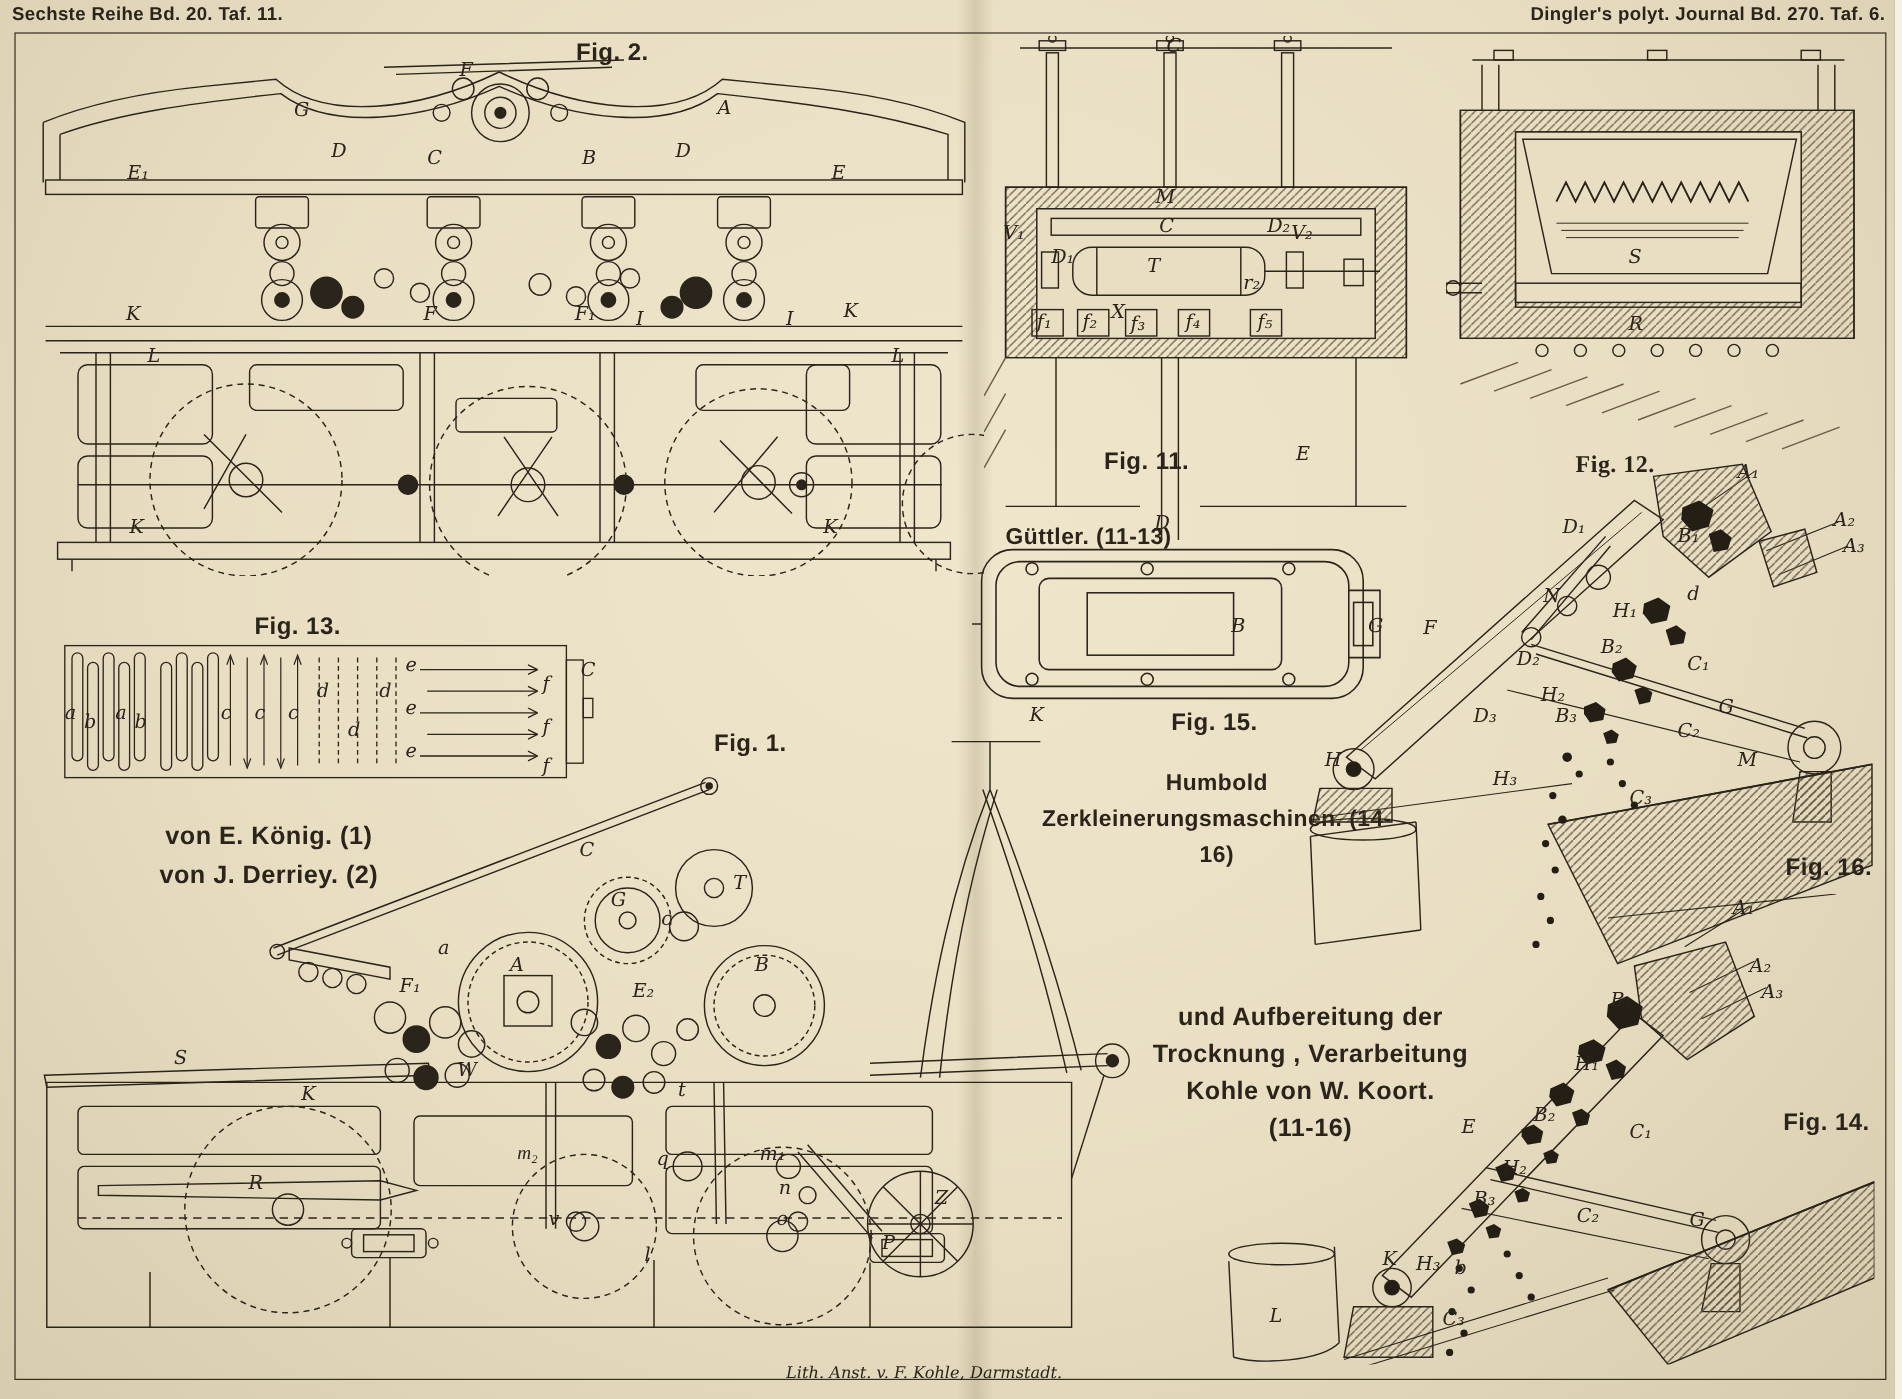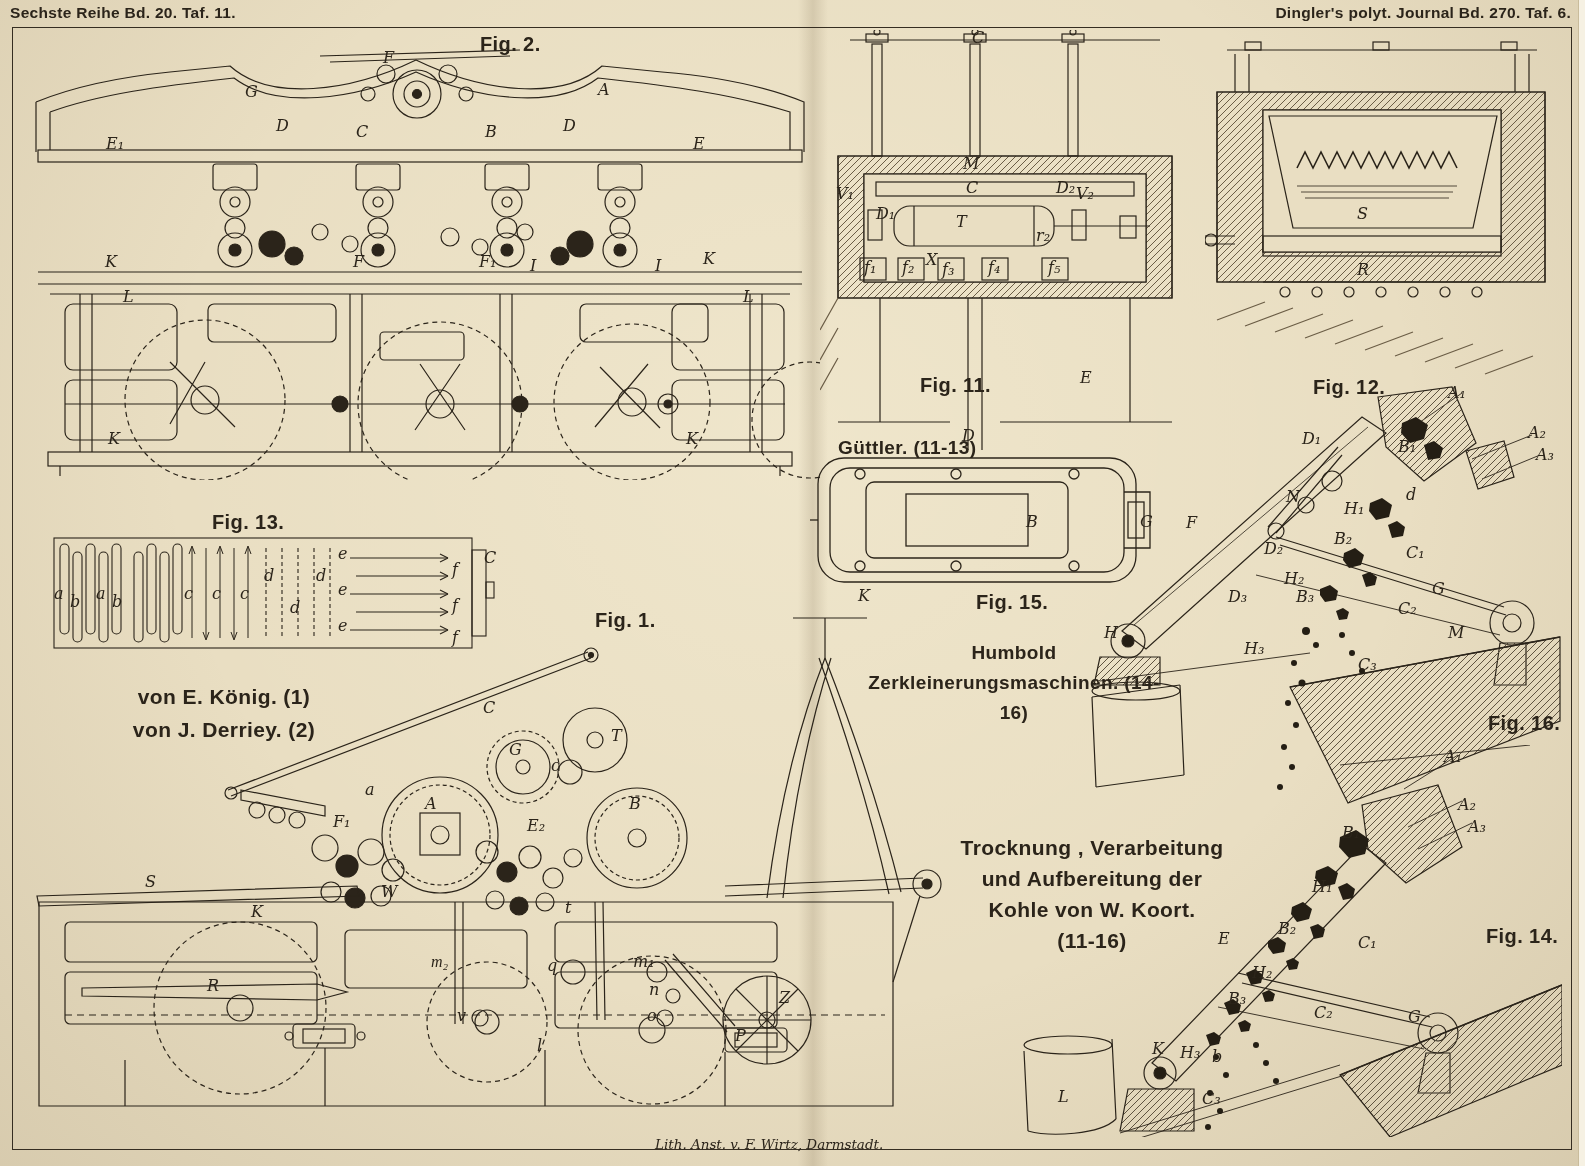--- a/index.html
+++ b/index.html
@@ -218,21 +218,21 @@
         <circle cx="144" cy="252" r="5"></circle>
         <circle cx="176" cy="252" r="5"></circle>
         <circle cx="208" cy="252" r="5"></circle>
         <circle cx="240" cy="252" r="5"></circle>
         <circle cx="272" cy="252" r="5"></circle>
       <path d="M0,196 L30,196 M0,204 L30,204"></path>
       <circle cx="6" cy="200" r="6"></circle>
       <path d="M12,280 L60,262 M40,286 L88,268 M70,292 L118,274 M100,298 L148,280 M130,304 L178,286 M160,310 L208,292 M190,316 L238,298 M220,322 L268,304 M250,328 L298,310 M280,334 L328,316" stroke="#6b5d46"></path>
     </g>
   </svg>
-  <span class="caption" style="left:108px;top:337px;">Fig. 12.</span>
+  <span class="caption" style="left:108px;top:337px;font-family:Liberation Serif, serif;">Fig. 12.</span>
   <div class="labels">
       <span class="fig-label" style="left: 152px; top: 166px;">S</span>
       <span class="fig-label" style="left: 152px; top: 222px;">R</span>
     </div>
 </div>
 
 <div class="fig" style="left:50px;top:508px;width:452px;height:152px;">
   <svg width="452" height="152" viewBox="0 0 452 152">
     <g stroke="#2b241a" fill="none" stroke-width="1.1">
       <rect x="4" y="30" width="418" height="110"></rect>
@@ -310,22 +310,22 @@
   <div>von  E. König. (1)</div>
   <div>von  J. Derriey. (2)</div>
 </div>
 
 <div class="title-block tb-med" style="left:868px;top:638px;width:292px;">
   <div>Humbold</div>
   <div>Zerkleinerungsmaschinen.  (14-16)</div>
 </div>
 
 <div class="title-block tb-large" style="left:942px;top:832px;width:300px;line-height:31px;">
+  <div>und Aufbereitung der</div>
   <div>Trocknung , Verarbeitung</div>
-  <div>und Aufbereitung der</div>
   <div>Kohle von W. Koort.</div>
   <div>(11-16)</div>
 </div>
 
 <div class="fig" style="left:25px;top:600px;width:945px;height:532px;">
   <svg width="945" height="532" viewBox="0 0 945 532">
     <g stroke="#2b241a" fill="none" stroke-width="1.2">
       <path d="M563,52 L203,190 M566,58 L206,196"></path>
       <circle cx="566" cy="55" r="7"></circle>
         <circle cx="566" cy="55" r="2.5" fill="#2b241a"></circle>
@@ -579,13 +579,13 @@
       <span class="fig-label" style="left: 304px; top: 260px;">C₂</span>
       <span class="fig-label" style="left: 398px; top: 264px;">G</span>
       <span class="fig-label" style="left: 142px; top: 296px;">K</span>
       <span class="fig-label" style="left: 170px; top: 300px;">H₃</span>
       <span class="fig-label" style="left: 202px; top: 304px;">b</span>
       <span class="fig-label" style="left: 48px; top: 344px;">L</span>
       <span class="fig-label" style="left: 192px; top: 346px;">C₃</span>
     </div>
 </div>
 
-<div class="footer" style="left:655px;top:1136px;">Lith. Anst. v. F. Wirtz, Darmstadt.</div>
+<div class="footer" style="left:655px;top:1136px;">Lith. Anst. v. F. Kohle, Darmstadt.</div>
 
 </body></html>

